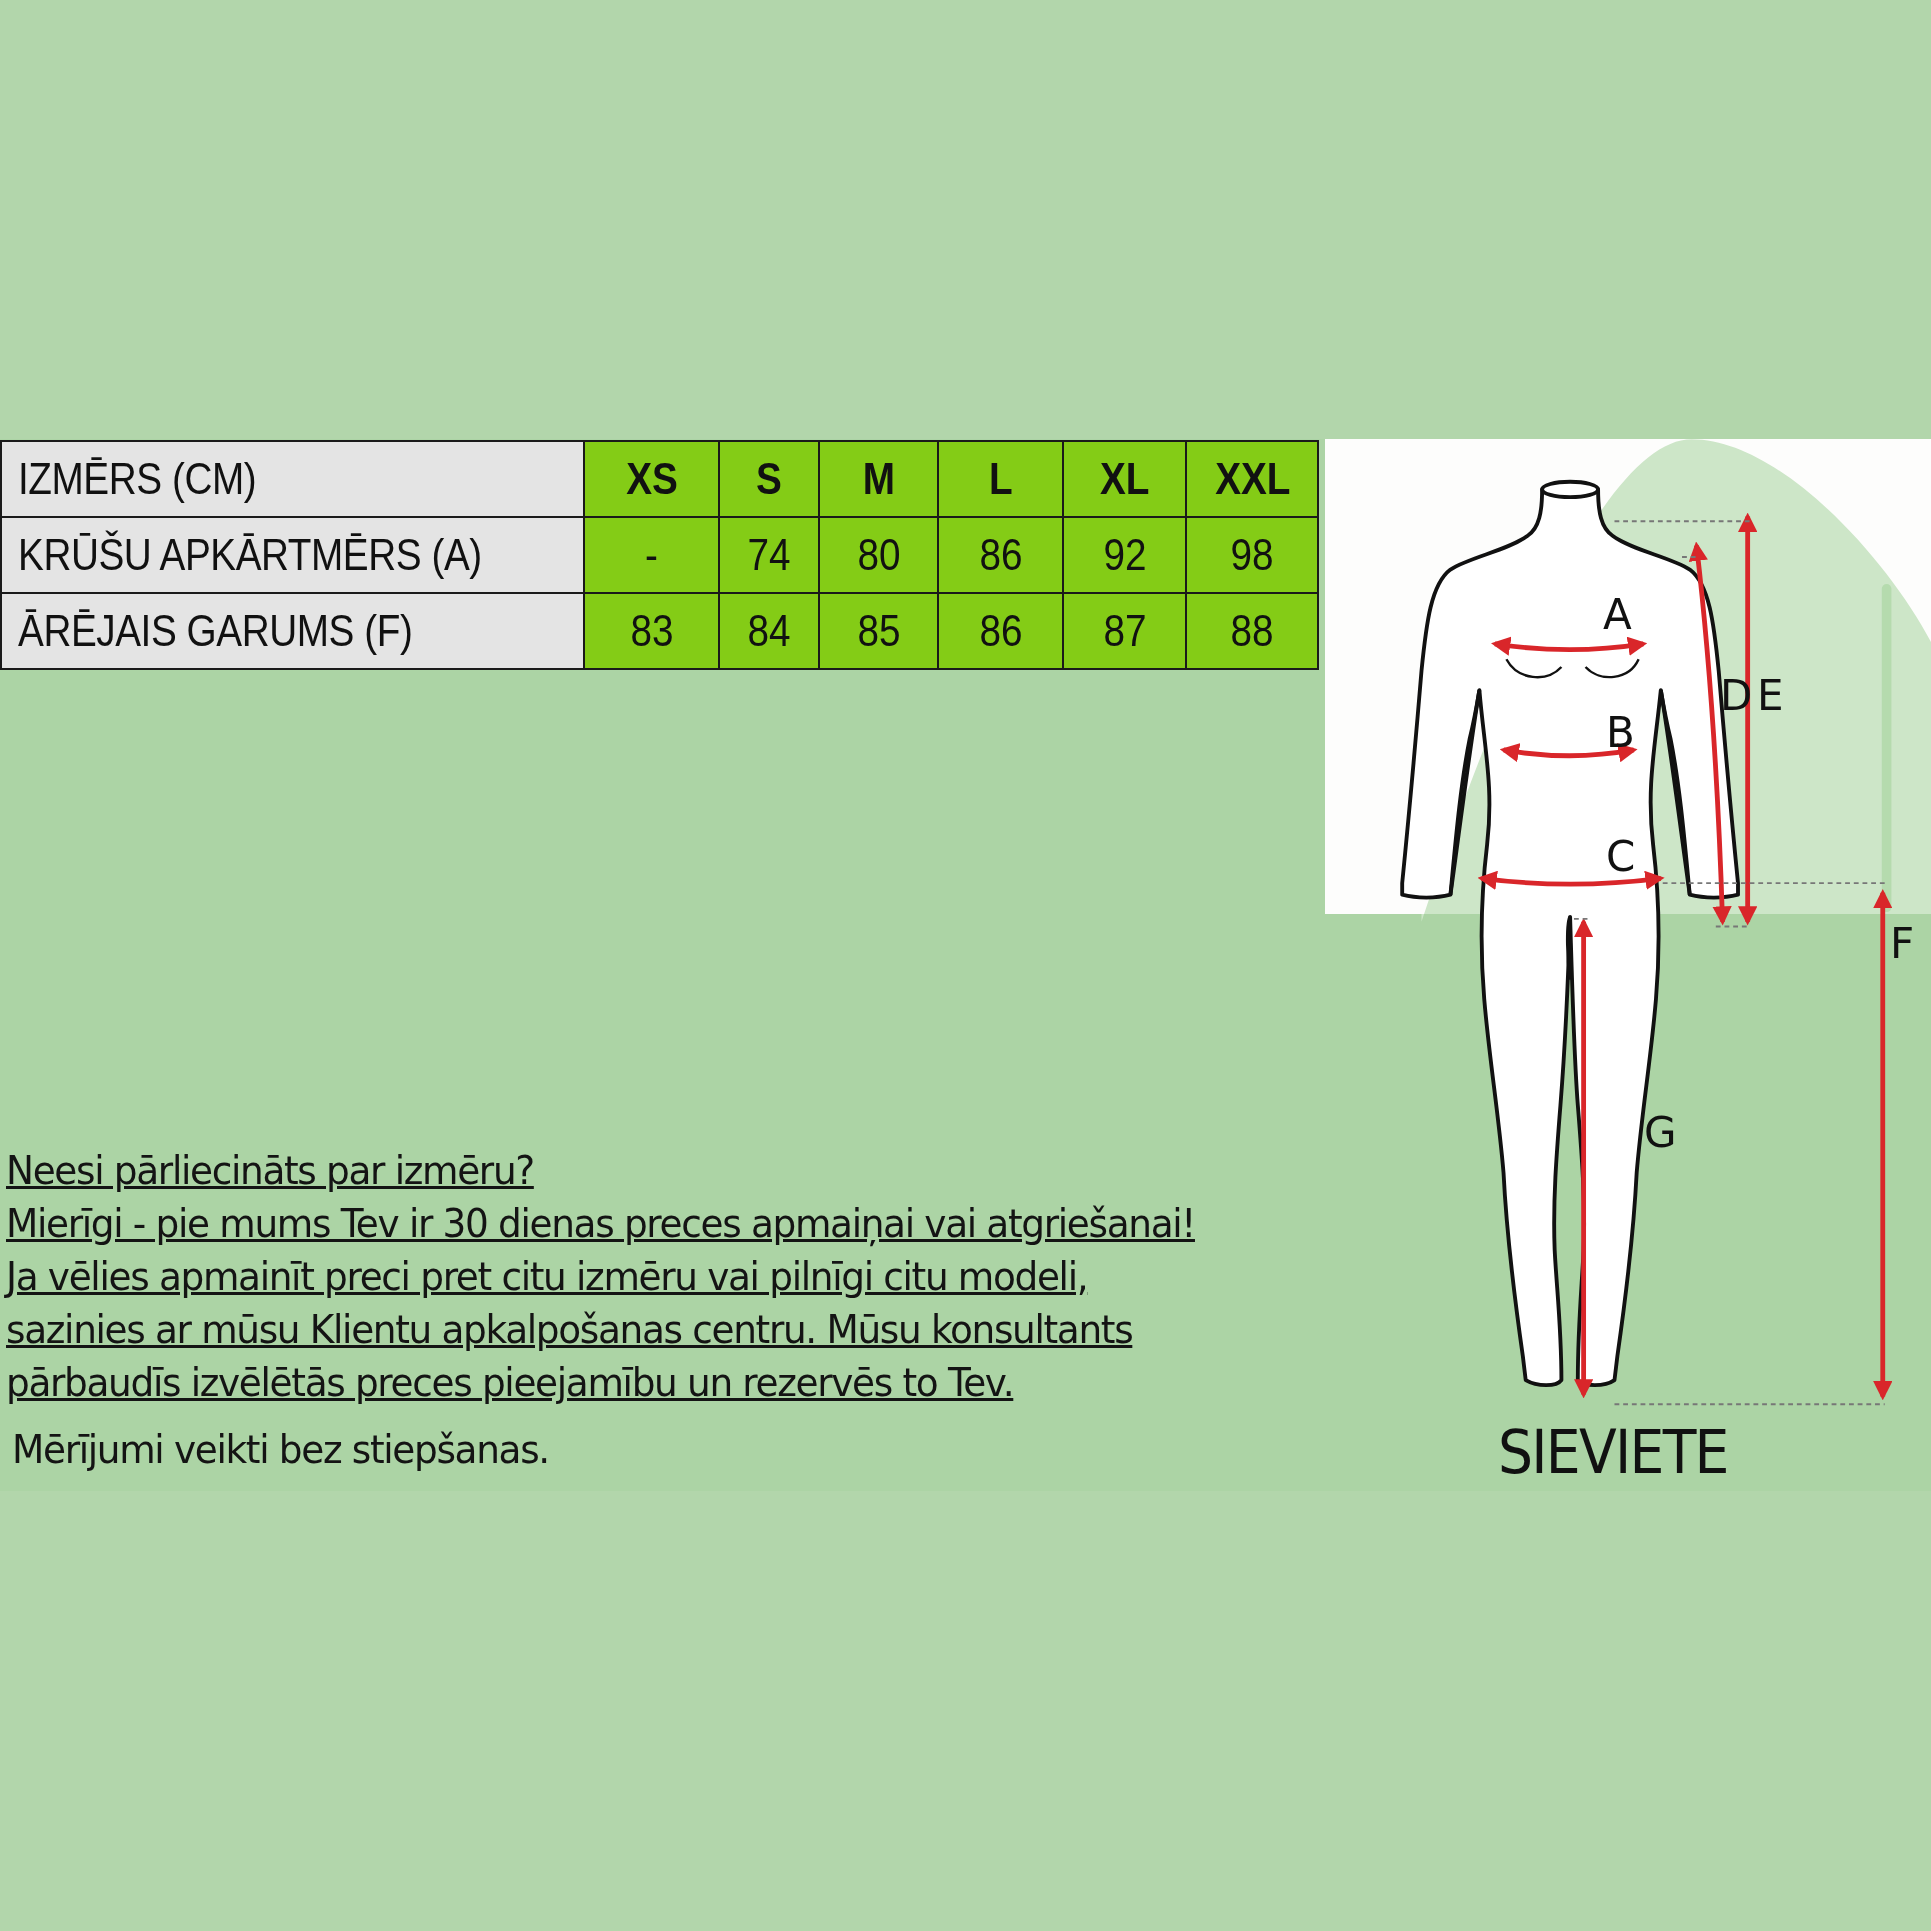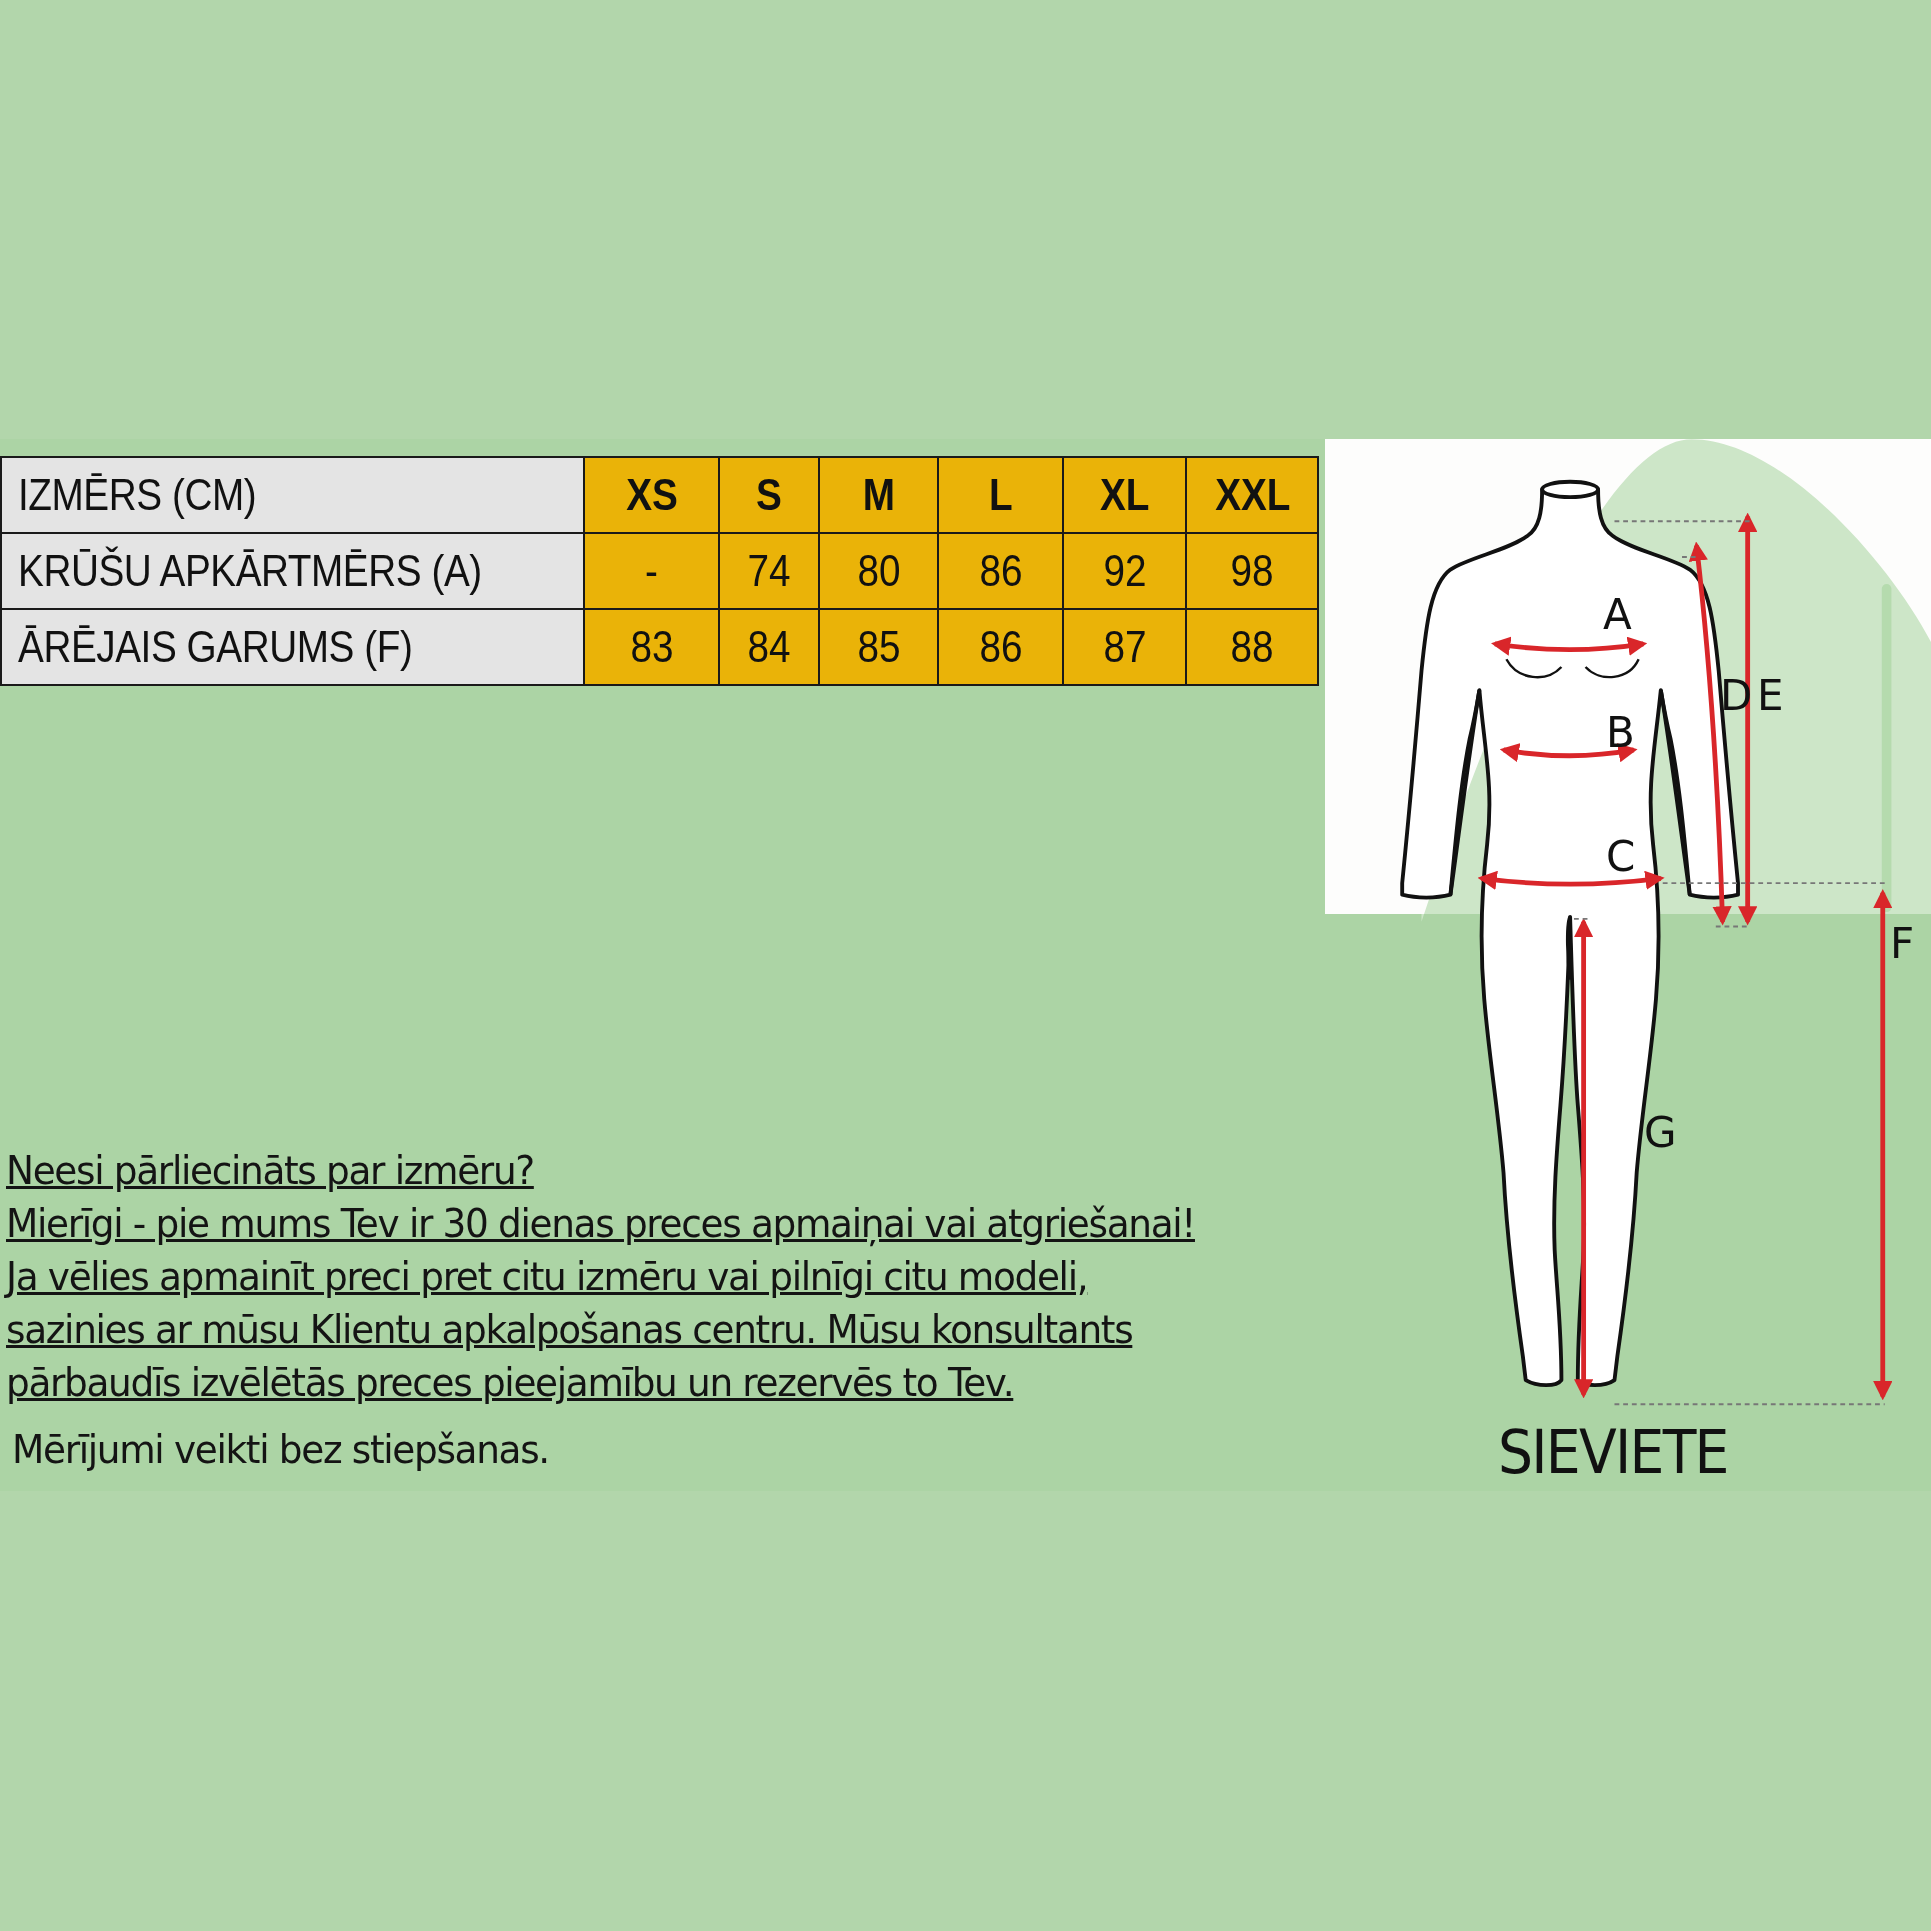--- a/index.html
+++ b/index.html
@@ -16,28 +16,27 @@
     .figure-panel {
       position: absolute; left: 1325px; top: 439px; width: 606px; height: 475px;
       background: #fdfdfc;
     }
     .figure-svg { position: absolute; left: 1325px; top: 439px; }
 
     table.size-table {
       position: absolute; left: 0; top: 440px;
       border-collapse: collapse;
       background: #ececec;
-      margin-top: 16px;
     }
     table.size-table td {
       border: 2.9px solid #1a1a1a;
       height: 74px; padding: 0;
       font-size: 45px; text-align: center;
       vertical-align: middle;
-      background: #eab308;
+      background: #84cc16;
       transform-origin: center;
     }
     table.size-table td.label {
       text-align: left; padding-left: 16.4px;
       background: #e4e4e4;
       letter-spacing: -0.5px;
     }
     table.size-table tr.header td { font-weight: bold; }
     table.size-table tr.header td.label { font-weight: normal; }
     .c-label { width: 565px; }

